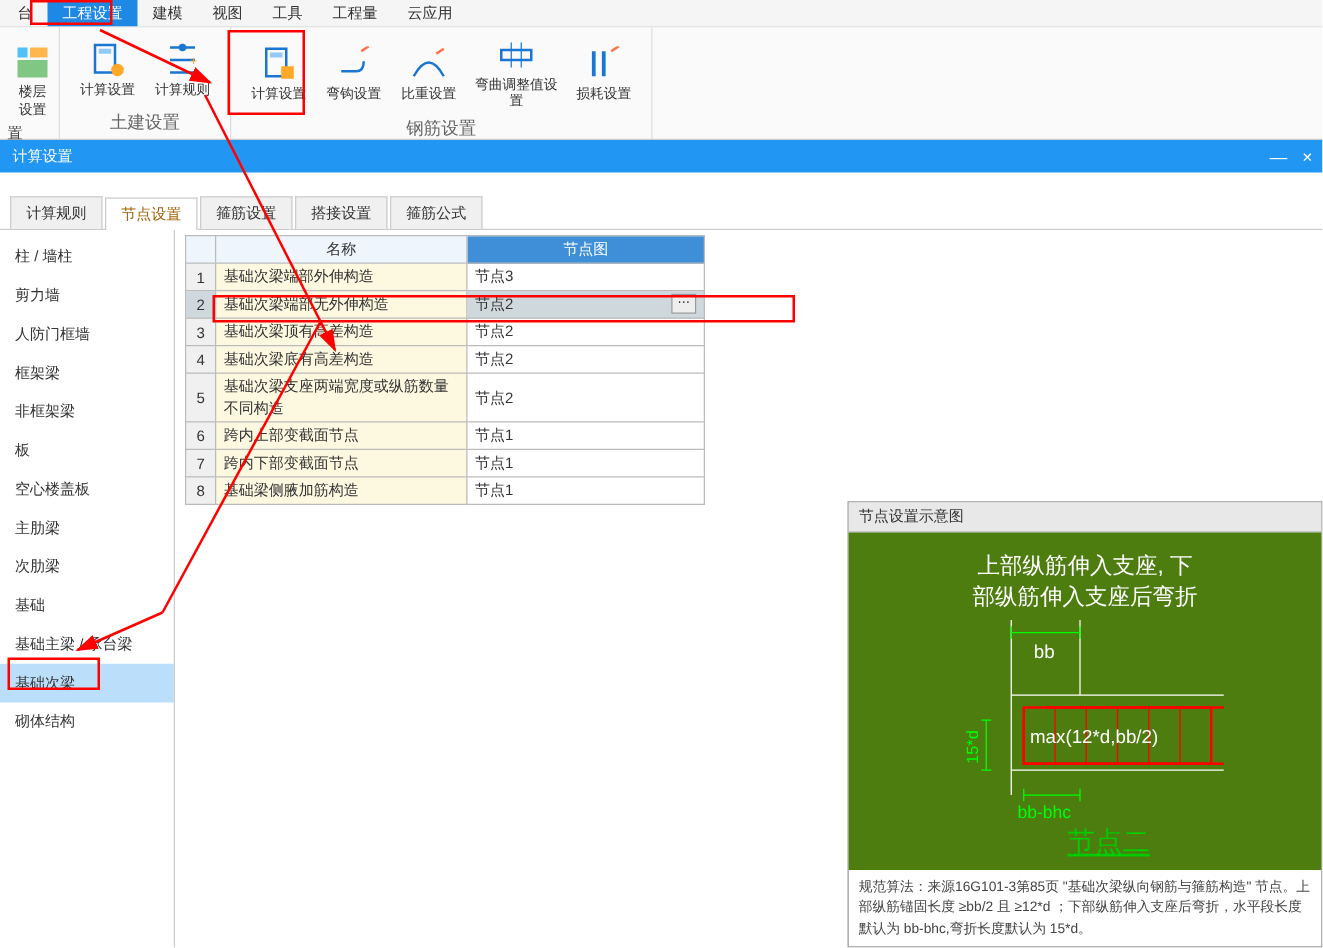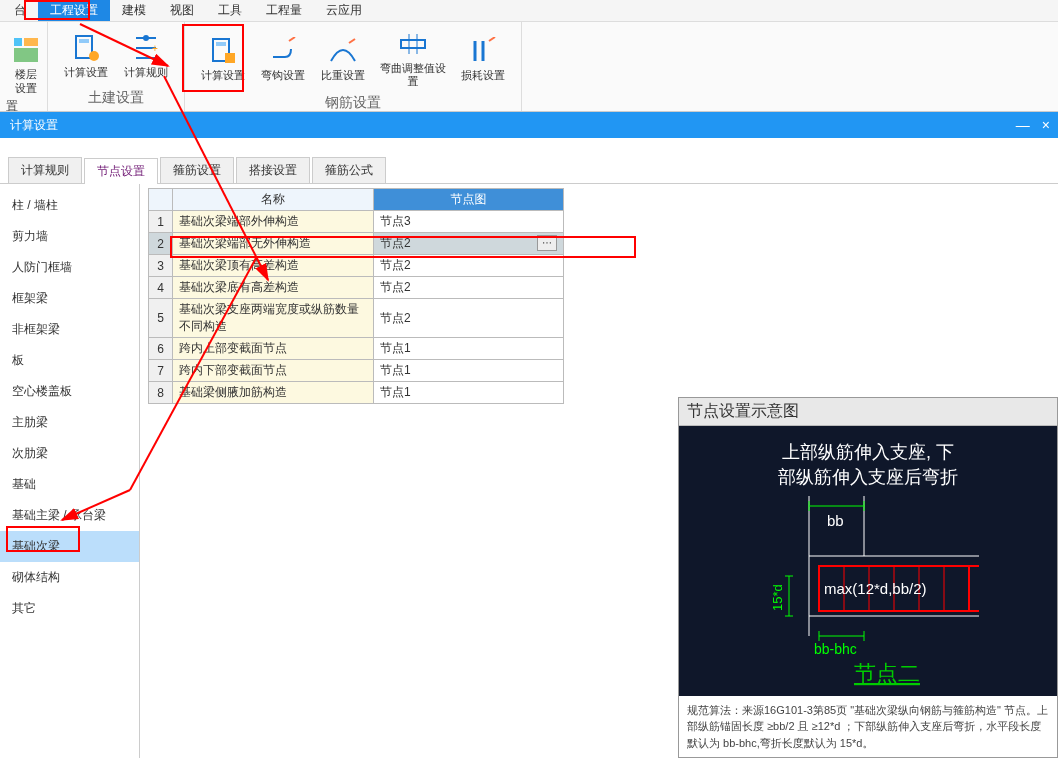--- a/index.html
+++ b/index.html
@@ -19,21 +19,21 @@
 .ribbon-label { font-size: 11px; text-align: center; line-height: 1.2; }
 .ribbon-group-label { text-align: center; font-size: 14px; color: #666; padding: 2px 0; }
 
 
 .dlg-title { height: 26px; background: #2196f3; color: #fff; display: flex; align-items: center; padding: 0 10px; font-size: 12px; position: relative; }
 .dlg-ctrl { position: absolute; right: 8px; display: flex; gap: 12px; font-size: 14px; }
 
 
 .subtabs { height: 28px; display: flex; align-items: flex-end; padding: 6px 8px 0 8px; gap: 2px; border-bottom: 1px solid #ccc; margin-top: 18px; }
 .subtab { padding: 4px 12px; border: 1px solid #ccc; border-bottom: none; background: #f0f0f0; cursor: pointer; font-size: 12px; }
-.subtab.active { background: #fff; color: #701a75; position: relative; top: 1px; }
+.subtab.active { background: #fff; color: #a16207; position: relative; top: 1px; }
 
 
 .main { display: flex; height: calc(758px - 22px - 90px - 26px - 46px); }
 
 
 .cat-list { width: 140px; border-right: 1px solid #ccc; padding-top: 6px; }
 .cat-item { padding: 7px 12px; cursor: pointer; border-bottom: 0; }
 .cat-item.active { background: #bbdefb; }
 
 
@@ -42,22 +42,22 @@
 table.grid th, table.grid td { border: 1px solid #bbb; padding: 2px 6px; height: 20px; font-size: 12px; text-align: left; }
 table.grid th { background: #eef5fc; font-weight: normal; text-align: center; }
 table.grid th.node-col { background: #3f8fd8; color: #fff; }
 .rownum { width: 24px; text-align: center !important; background: #f0f0f0; }
 .name-cell { background: #fdf9e0; }
 .selcell { background: #cfd8dc; }
 .ellipsis-btn { float: right; width: 20px; height: 16px; background: #eee; border: 1px solid #999; font-size: 10px; text-align: center; line-height: 14px; cursor: pointer; }
 
 
 .diagram-panel { position: absolute; right: 0; bottom: 0; width: 380px; border: 1px solid #999; background: #fff; }
-.diagram-hdr { background: #e8e8e8; padding: 3px 8px; font-size: 16px; border-bottom: 1px solid #bbb; }
-.diagram-body { background: #0f172a; height: 270px; position: relative; color: #fff; }
+.diagram-hdr { background: #e8e8e8; padding: 3px 8px; font-size: 12px; border-bottom: 1px solid #bbb; }
+.diagram-body { background: #4d7c0f; height: 270px; position: relative; color: #fff; }
 .diagram-text { position: absolute; width: 100%; text-align: center; top: 14px; font-size: 18px; line-height: 1.4; }
 .diagram-note { padding: 6px 8px; font-size: 11px; color: #444; line-height: 1.5; }
 
 
 .hl { position: absolute; border: 2px solid #f00; pointer-events: none; }
 
 
 .arrows { position: absolute; top: 0; left: 0; width: 1058px; height: 758px; pointer-events: none; }
 </style>
 </head>
@@ -197,21 +197,20 @@
     <div class="cat-item">框架梁</div>
     <div class="cat-item">非框架梁</div>
     <div class="cat-item">板</div>
     <div class="cat-item">空心楼盖板</div>
     <div class="cat-item">主肋梁</div>
     <div class="cat-item">次肋梁</div>
     <div class="cat-item">基础</div>
     <div class="cat-item">基础主梁 / 承台梁</div>
     <div class="cat-item active">基础次梁</div>
     <div class="cat-item">砌体结构</div>
-    <div class="cat-item">其它</div>
   </div>
 
   <div class="grid-wrap">
     <table class="grid">
       <thead>
         <tr>
           <th class="rownum"></th>
           <th>名称</th>
           <th class="node-col" style="width:190px">节点图</th>
         </tr>

